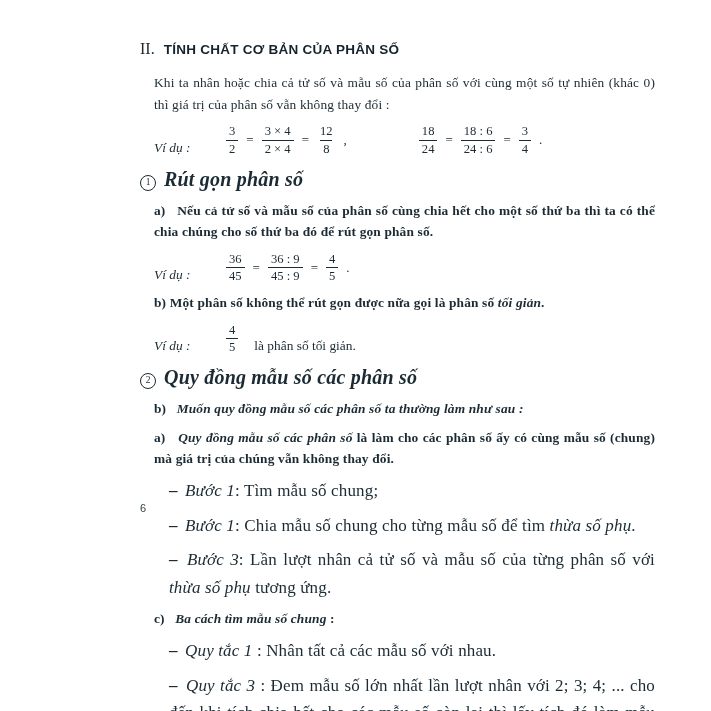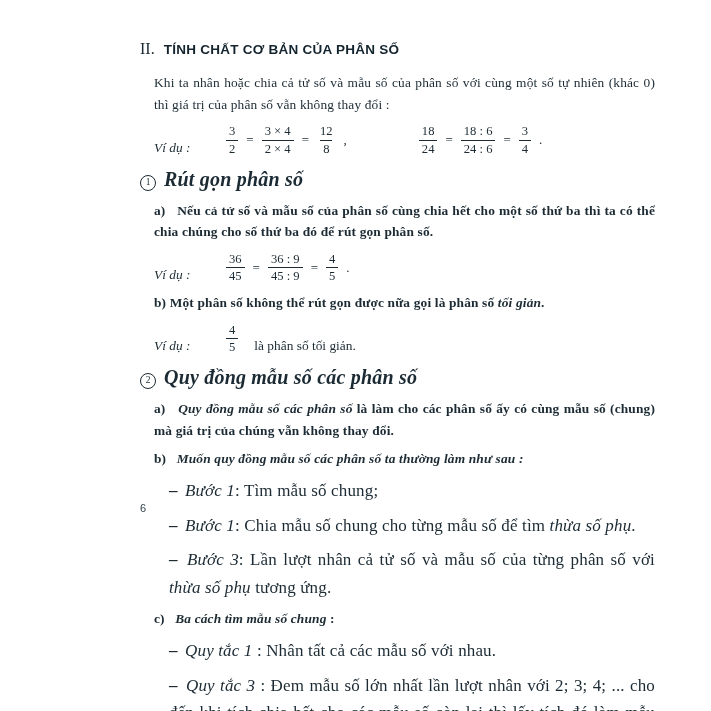--- a/index.html
+++ b/index.html
@@ -240,29 +240,29 @@
     </span>
     <span style="margin-left:8px;">là phân số tối giản.</span>
   </div>
 
   <div class="item">
     <span class="circled">2</span>
     <span class="item-title">Quy đồng mẫu số các phân số</span>
   </div>
 
   <p class="sub">
+    <span>b)</span>
+    &nbsp;&nbsp;<em>Muốn quy đồng mẫu số các phân số ta thường làm như sau :</em>
+  </p>
+
+  <p class="sub">
     <span>a)</span>
     &nbsp;&nbsp;<em>Quy đồng mẫu số các phân số</em><span> là làm cho các phân số ấy có cùng mẫu số (chung) mà giá trị của chúng vẫn không thay đổi.</span>
   </p>
 
-  <p class="sub">
-    <span>b)</span>
-    &nbsp;&nbsp;<em>Muốn quy đồng mẫu số các phân số ta thường làm như sau :</em>
-  </p>
-
   <p class="dash-line">
     <span class="dash">–</span>
     <em>Bước 1</em><span>: Tìm mẫu số chung;</span>
   </p>
 
   <p class="dash-line">
     <span class="dash">–</span>
     <em>Bước 1</em><span>: Chia mẫu số chung cho từng mẫu số để tìm </span><em>thừa số phụ</em><span>.</span>
   </p>
 

